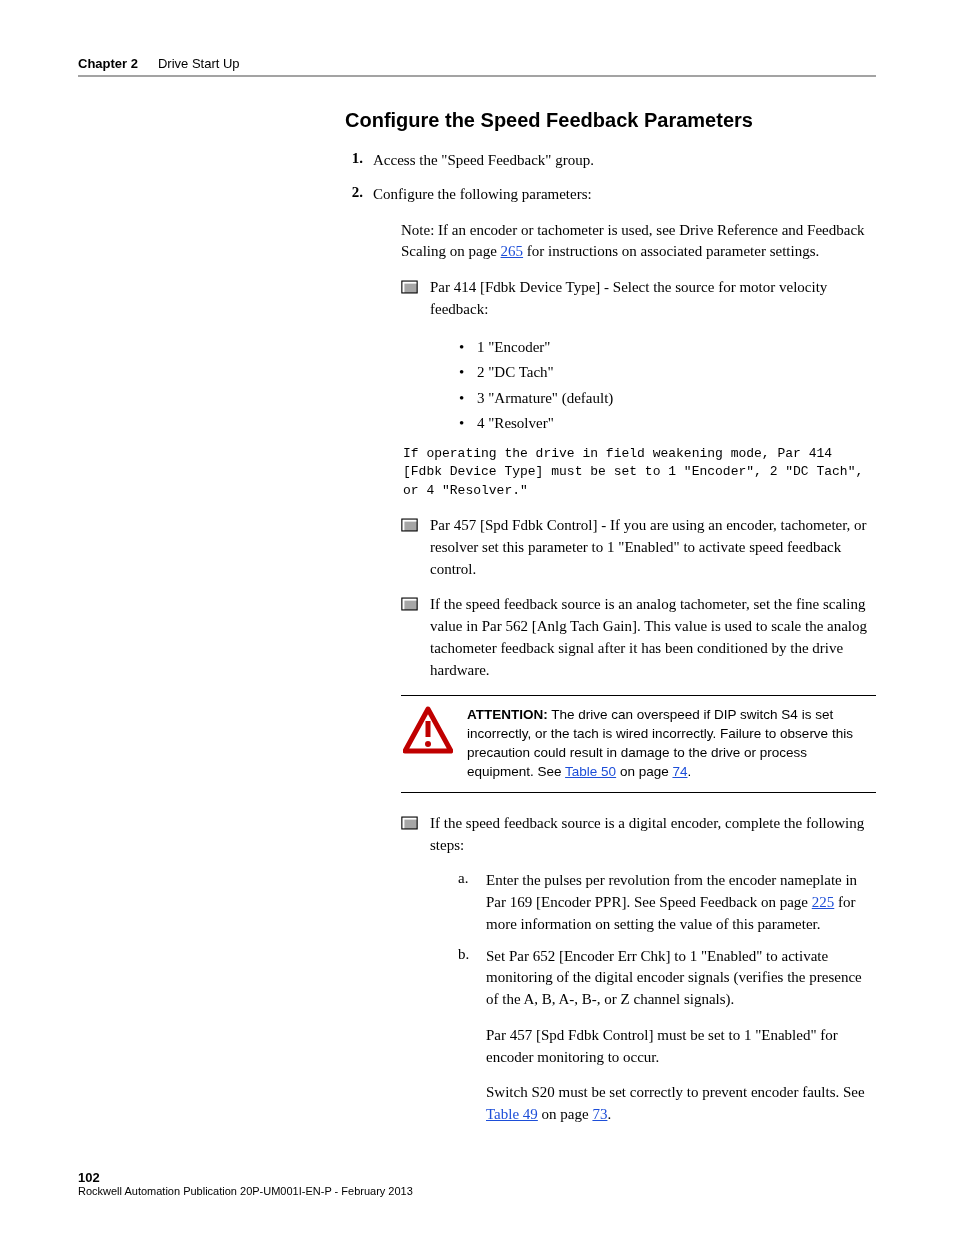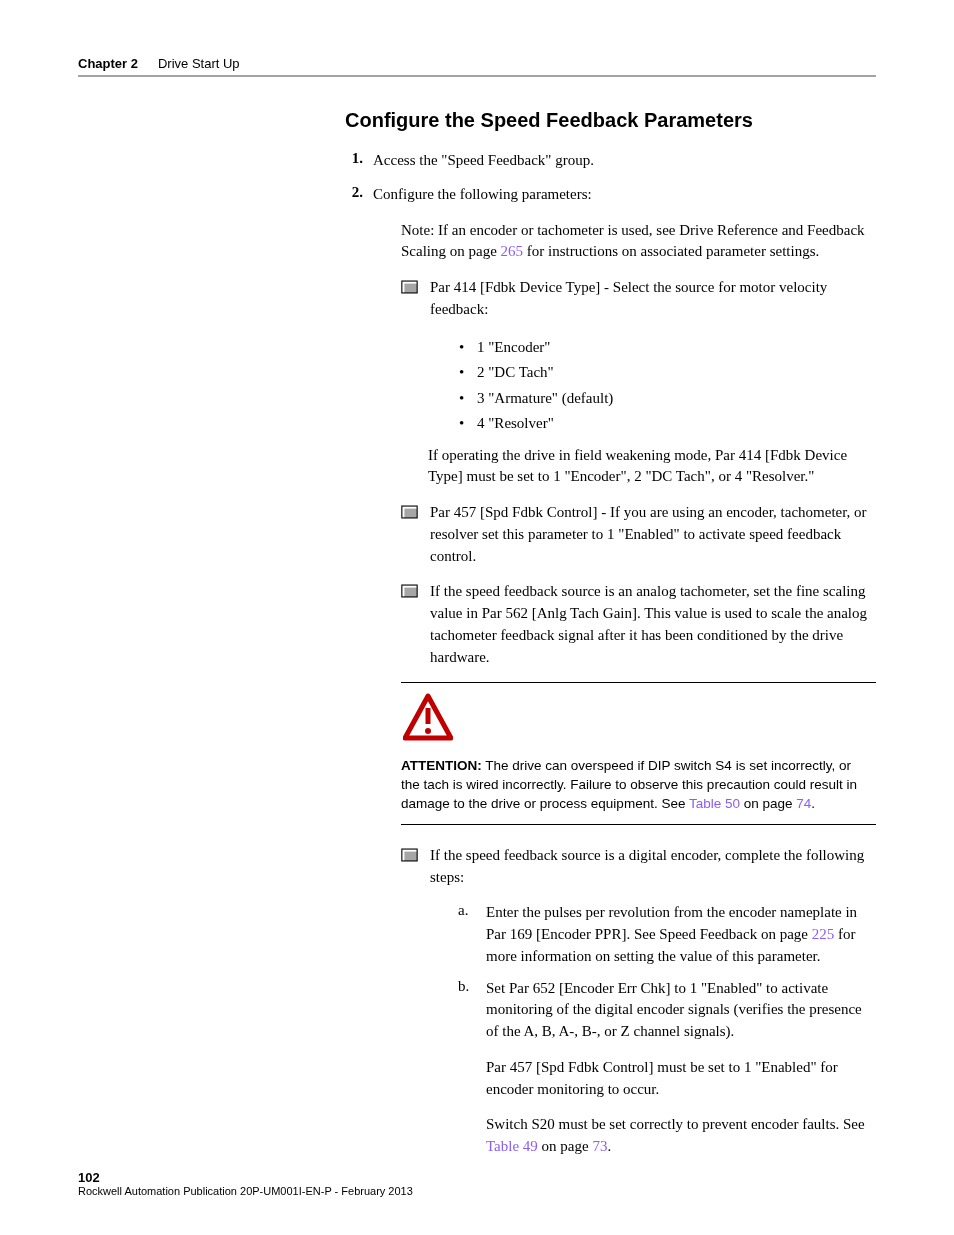--- a/index.html
+++ b/index.html
@@ -100,36 +100,36 @@
     .bullet-item {
       display: flex;
       font-size: 15px;
       line-height: 1.7;
     }
     .bullet-item .dot {
       width: 18px;
       flex-shrink: 0;
     }
     .sub-para {
-      margin-left: 83px;
-      font-size: 15px;
+      margin-left: 58px;
+      font-size: 13px;
       line-height: 1.45;
       margin-bottom: 14px;
+      font-family: Liberation Mono, monospace;
     }
     .attention-box {
       margin-left: 56px;
       margin-top: 8px;
       margin-bottom: 20px;
       border: 1px solid #000;
       border-left: none;
       border-right: none;
       padding: 10px 0 10px 0;
       display: flex;
       gap: 14px;
-      flex-direction: column;
     }
     .warning-icon {
       width: 50px;
       height: 50px;
       flex-shrink: 0;
       margin-left: 2px;
     }
     .attention-text {
       font-family: Arial, Helvetica, sans-serif;
       font-size: 13.5px;
@@ -156,21 +156,22 @@
       line-height: 1.45;
     }
     .letter-sub-para {
       margin-left: 141px;
       font-size: 15px;
       line-height: 1.45;
       margin-bottom: 14px;
       margin-top: 14px;
     }
     .link {
-      color: #8b5cf6;
+      color: #1d4ed8;
+      text-decoration: underline;
       cursor: pointer;
     }
     .footer {
       position: absolute;
       bottom: 38px;
       left: 78px;
       right: 78px;
       display: flex;
       align-items: baseline;
       flex-direction: column;

